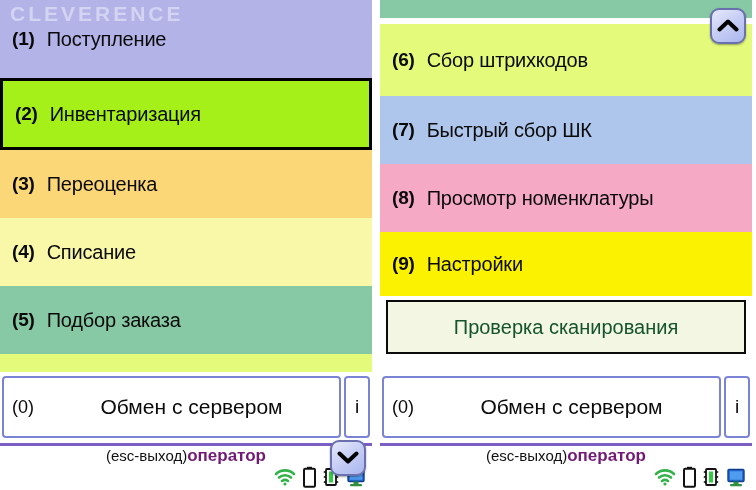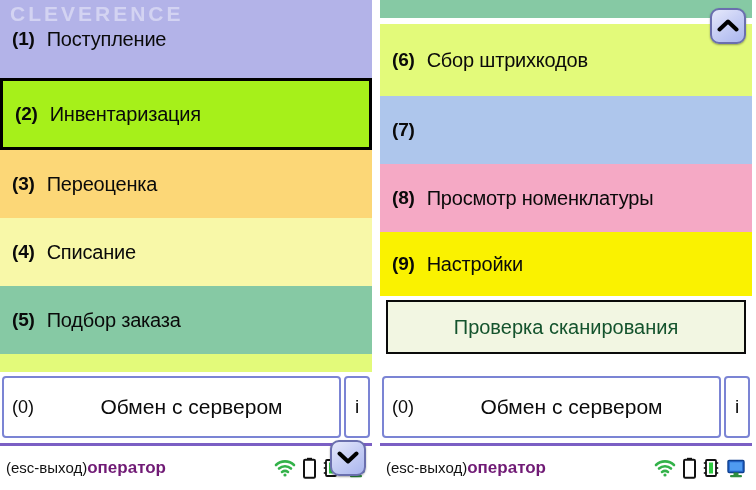--- a/index.html
+++ b/index.html
@@ -171,20 +171,21 @@
   .status-bar {
     position: absolute;
     left: 0; right: 0;
     top: 443px;
     height: 47px;
     border-top: 3px solid #7b5fc4;
     background: #ffffff;
     display: flex;
     align-items: center;
     padding: 0 6px;
+    flex-direction: column;
   }
   .status-left {
     display: flex;
     align-items: baseline;
     white-space: nowrap;
   }
   .status-left .esc {
     font-size: 15px;
     color: #111;
   }
@@ -290,20 +291,21 @@
 
     <div class="menu-list" id="right-list">
         <div class="menu-strip" style="height: 18px; background: rgb(134, 201, 164);"></div>
         <div style="height: 6px; background: rgb(255, 255, 255);"></div>
         <div class="menu-item" style="height: 72px; background: rgb(227, 250, 122);">
           <span class="num">(6)</span>
           <span class="lbl">Сбор штрихкодов</span>
         </div>
         <div class="menu-item" style="height: 68px; background: rgb(174, 198, 236);">
           <span class="num">(7)</span>
+          <span class="lbl">Быстрый сбор ШК</span>
         </div>
         <div class="menu-item" style="height: 68px; background: rgb(245, 169, 197);">
           <span class="num">(8)</span>
           <span class="lbl">Просмотр номенклатуры</span>
         </div>
         <div class="menu-item" style="height: 64px; background: rgb(250, 242, 0);">
           <span class="num">(9)</span>
           <span class="lbl">Настройки</span>
         </div>
       </div>

